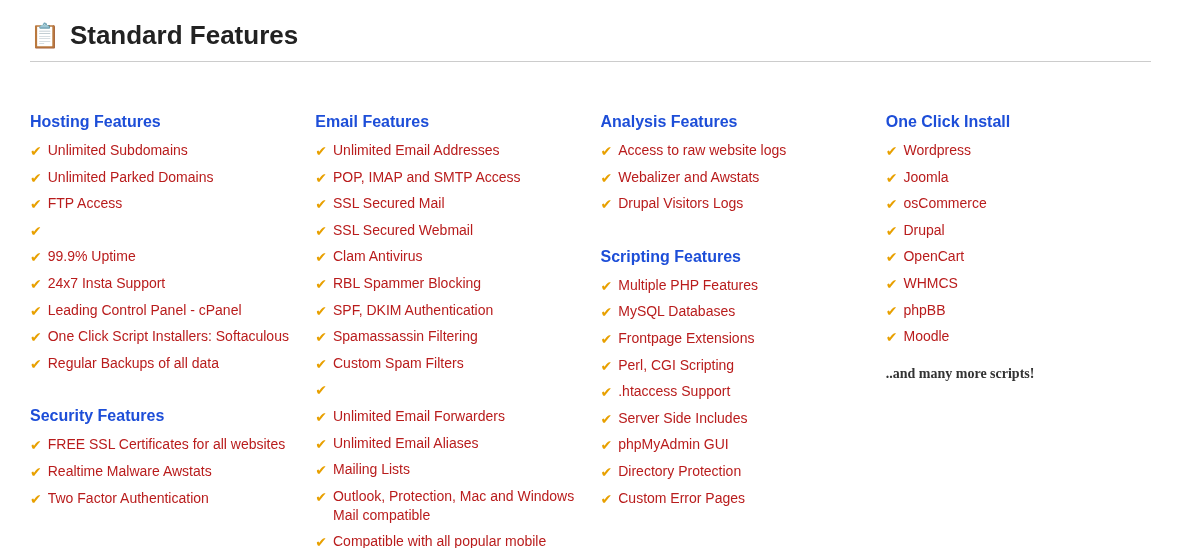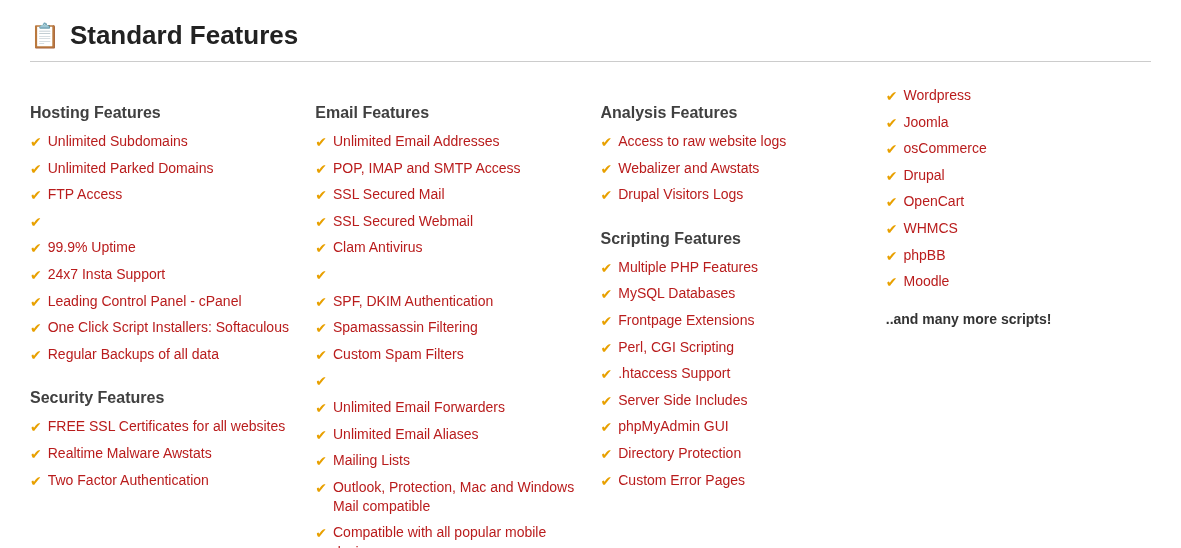--- a/index.html
+++ b/index.html
@@ -35,23 +35,23 @@
       grid-template-columns: 1fr 1fr 1fr 1fr;
       gap: 0 20px;
     }
     .column {
       display: flex;
       flex-direction: column;
     }
     .section-title {
       font-size: 16px;
       font-weight: bold;
-      color: #404040;
+      color: #1d4ed8;
       margin-bottom: 10px;
-      margin-top: 18px;
+      margin-top: 27px;
     }
     .feature-item {
       display: flex;
       align-items: flex-start;
       gap: 6px;
       margin-bottom: 6px;
       line-height: 1.4;
     }
     .check-icon {
       color: #e8a000;
@@ -61,20 +61,21 @@
     }
     .feature-text {
       color: #b91c1c;
       text-decoration: none;
     }
     .many-more {
       font-weight: bold;
       color: #333;
       margin-top: 12px;
       font-size: 14px;
+      font-family: Liberation Serif, serif;
     }
   </style>
 </head>
 <body>
 
 <div class="page-header">
   <span class="clipboard-icon">📋</span>
   <h1 class="page-title">Standard Features</h1>
 </div>
 <hr>
@@ -148,20 +149,21 @@
       <div class="feature-item">
         <span class="check-icon">✔</span>
         <span class="feature-text">SSL Secured Webmail</span>
       </div>
       <div class="feature-item">
         <span class="check-icon">✔</span>
         <span class="feature-text">Clam Antivirus</span>
       </div>
       <div class="feature-item">
         <span class="check-icon">✔</span>
+        <span class="feature-text">RBL Spammer Blocking</span>
       </div>
       <div class="feature-item">
         <span class="check-icon">✔</span>
         <span class="feature-text">SPF, DKIM Authentication</span>
       </div>
       <div class="feature-item">
         <span class="check-icon">✔</span>
         <span class="feature-text">Spamassassin Filtering</span>
       </div>
       <div class="feature-item">
@@ -238,20 +240,21 @@
       <div class="feature-item">
         <span class="check-icon">✔</span>
         <span class="feature-text">Directory Protection</span>
       </div>
       <div class="feature-item">
         <span class="check-icon">✔</span>
         <span class="feature-text">Custom Error Pages</span>
       </div>
     </div>
     <div class="column">
+      <div class="section-title">One Click Install</div>
       <div class="feature-item">
         <span class="check-icon">✔</span>
         <span class="feature-text">Wordpress</span>
       </div>
       <div class="feature-item">
         <span class="check-icon">✔</span>
         <span class="feature-text">Joomla</span>
       </div>
       <div class="feature-item">
         <span class="check-icon">✔</span>

